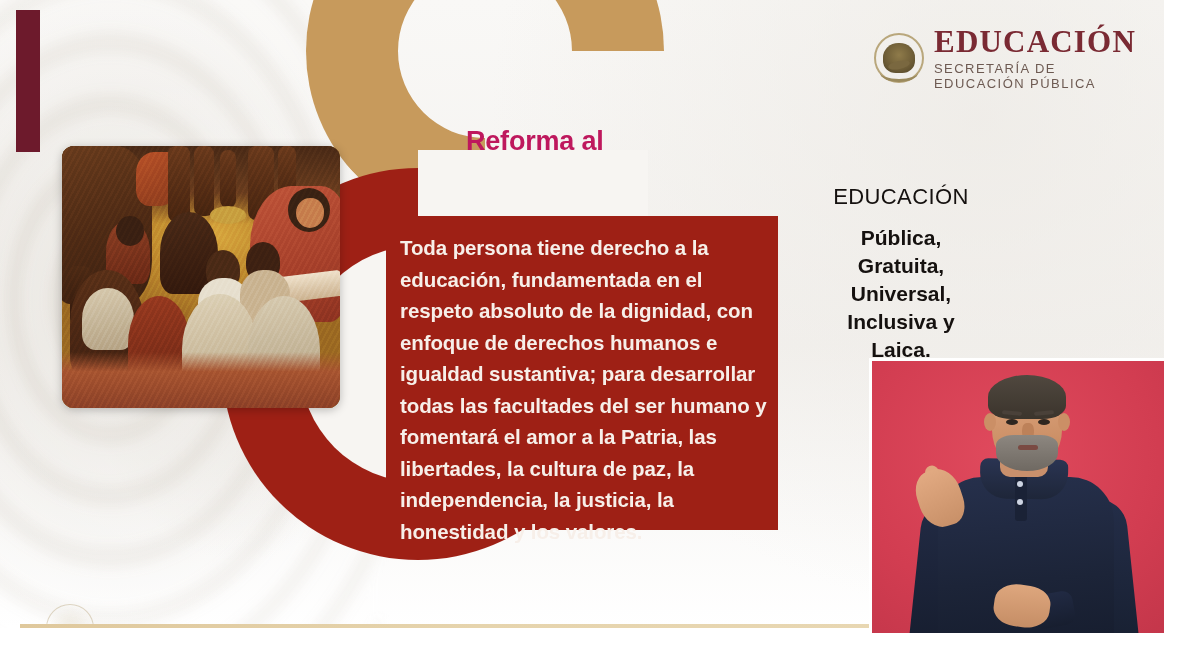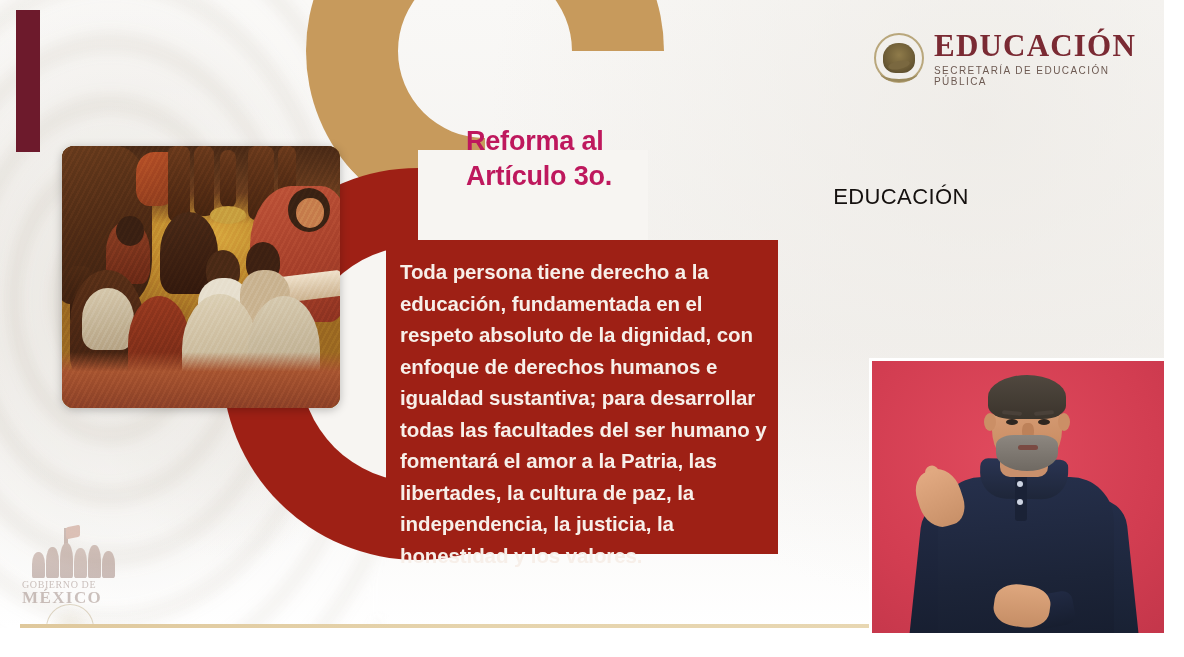--- a/index.html
+++ b/index.html
@@ -68,21 +68,21 @@
     border-radius:50%;
     background:#f7f5f2;
   }
   .red-c-cut{
     position:absolute;left:418px;top:150px;width:230px;height:130px;
     background:#f7f5f2;
   }
 
   
   .red-panel{
-    position:absolute;left:386px;top:240px;width:392px;height:314px;
+    position:absolute;left:386px;top:216px;width:392px;height:314px;
     background:#9e2015;
   }
   .red-panel .txt{
     position:absolute;left:14px;top:16px;width:368px;
     color:#f7efe9;
     font-weight:bold;
     font-size:20.5px;
     line-height:31.5px;
     letter-spacing:-.1px;
   }
@@ -228,21 +228,21 @@
   .sep-logo .eagle .wreath{
     position:absolute;left:6px;top:30px;width:38px;height:16px;
     border-bottom:3px solid #9b8a5d;border-radius:0 0 50% 50%;
   }
   .sep-logo .txtwrap{display:flex;flex-direction:column;justify-content:center;}
   .sep-logo .word{
     font-family:"Liberation Serif", serif;
     font-size:31px;font-weight:bold;color:#7a2a33;letter-spacing:1.2px;line-height:1;
   }
   .sep-logo .sub{
-    font-size:10px;color:#6d5a52;letter-spacing:1.45px;margin-top:4px;
+    font-size:13px;color:#6d5a52;letter-spacing:1.45px;margin-top:4px;
   }
 
   
   .gob{
     position:absolute;left:22px;top:538px;width:110px;height:72px;opacity:.33;
   }
   .gob .figs{
     position:absolute;left:8px;top:0;width:96px;height:40px;
   }
   .gob .fig{
@@ -430,60 +430,50 @@
     <div class="reb r2"></div>
     <div class="reb r3"></div>
     <div class="reb r4"></div>
     <div class="hat"></div>
     <div class="floor"></div>
     <div class="grain"></div>
   </div>
 
   <div class="headline">
     <div>Reforma al</div>
-    <div>Artículo 3o.</div>
   </div>
 
   <div class="red-panel">
     <div class="txt">Toda persona tiene derecho a la educación, fundamentada en el respeto absoluto de la dignidad, con enfoque de derechos humanos e igualdad sustantiva; para desarrollar todas las facultades del ser humano y fomentará el amor a la Patria, las libertades, la cultura de paz, la independencia, la justicia, la honestidad y los valores.</div>
   </div>
 
   <div class="right-col">
     <div class="rc-title">EDUCACIÓN</div>
+    <div class="rc-body">
+      <div>Pública,</div>
+      <div>Gratuita,</div>
+      <div>Universal,</div>
+      <div>Inclusiva y</div>
+      <div>Laica.</div>
+    </div>
   </div>
 
   <div class="sep-logo">
     <div class="eagle">
       <div class="ring"></div>
       <div class="body"></div>
       <div class="snake"></div>
       <div class="wreath"></div>
     </div>
     <div class="txtwrap">
       <div class="word">EDUCACIÓN</div>
       <div class="sub">SECRETARÍA DE EDUCACIÓN PÚBLICA</div>
     </div>
   </div>
 
-  <div class="gob">
-    <div class="figs">
-      <div class="flag"></div>
-      <div class="flagc"></div>
-      <div class="fig f1"></div>
-      <div class="fig f2"></div>
-      <div class="fig f3"></div>
-      <div class="fig f4"></div>
-      <div class="fig f5"></div>
-      <div class="fig f6"></div>
-    </div>
-    <div class="word">
-      <span>GOBIERNO DE</span>
-      <b>MÉXICO</b>
-    </div>
-  </div>
 
   <div class="seal"></div>
   <div class="bottom-band"></div>
 
 </div>
 
 <div class="interp">
   <div class="bg"></div>
   <div class="armL"></div>
   <div class="armR"></div>

